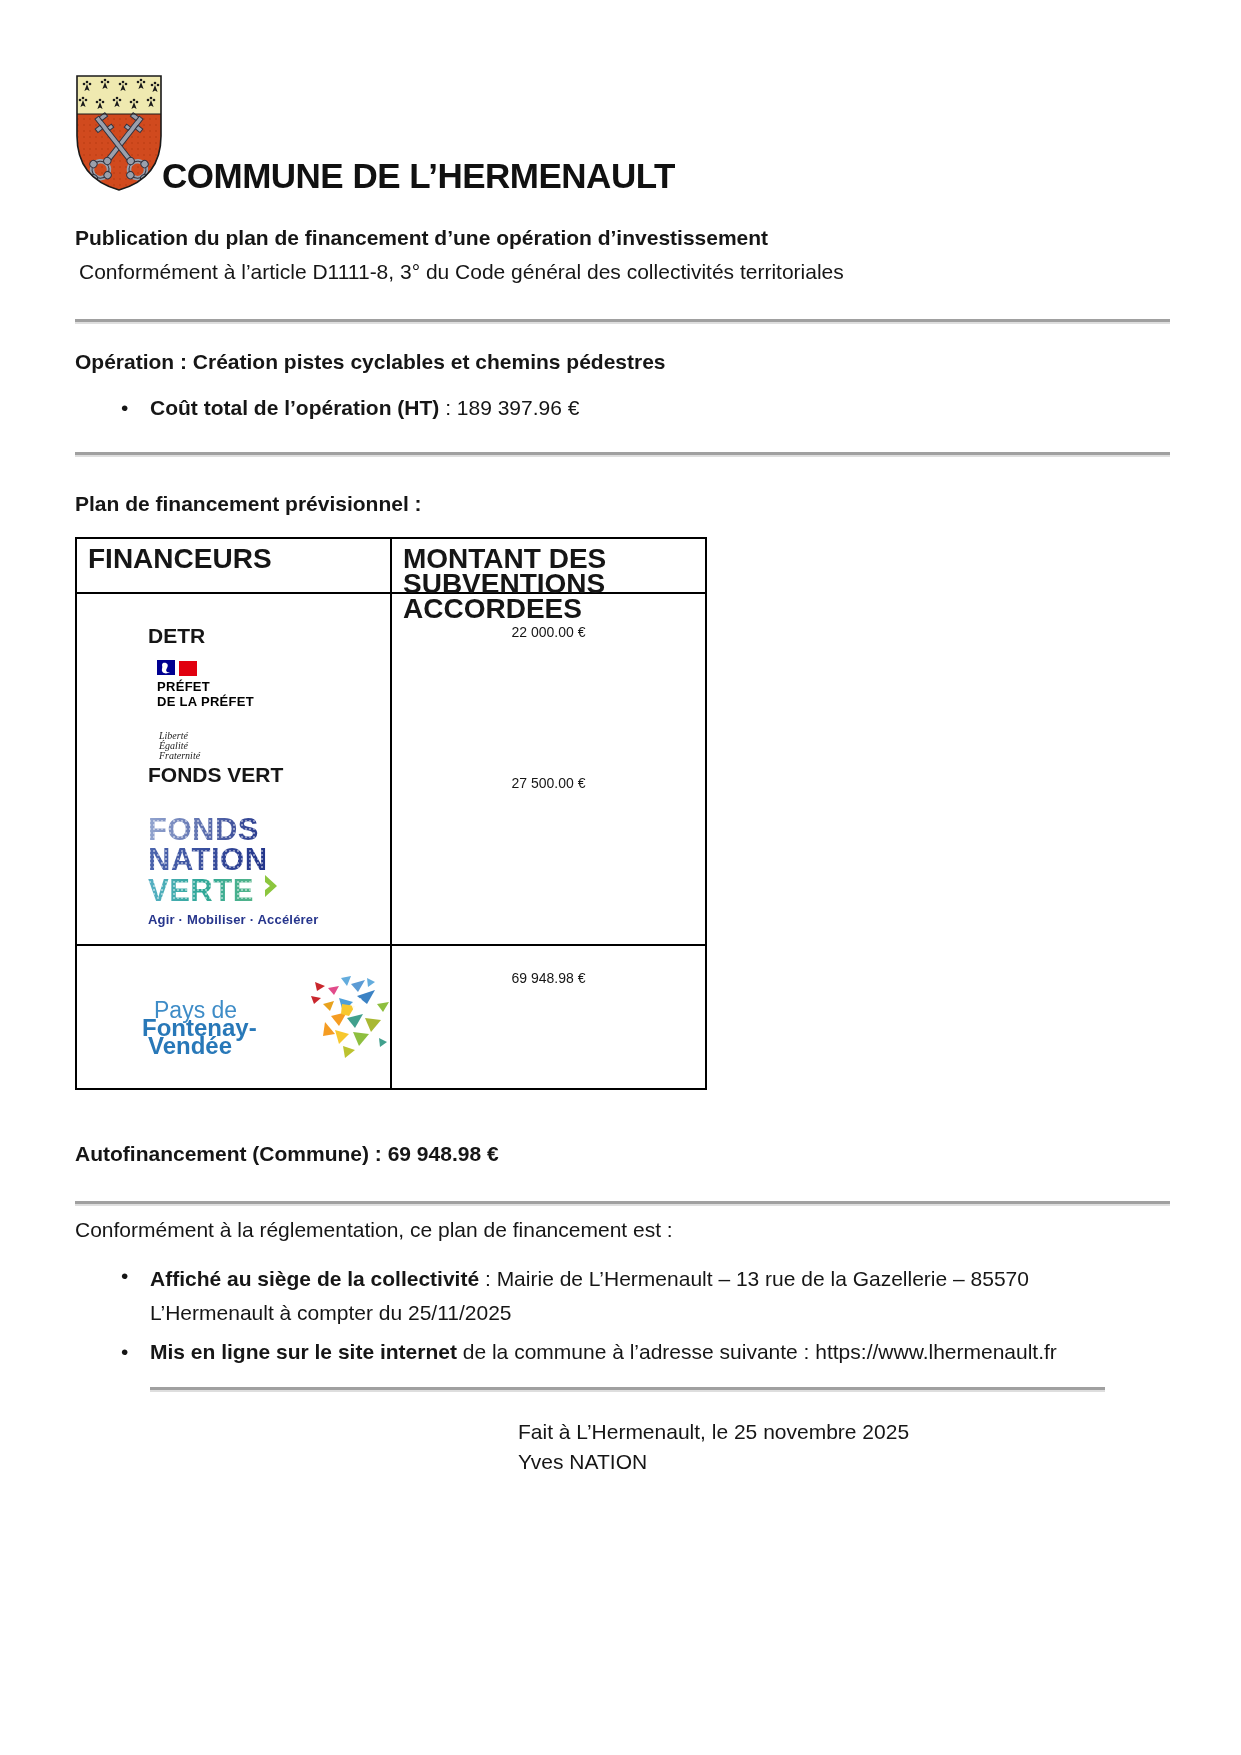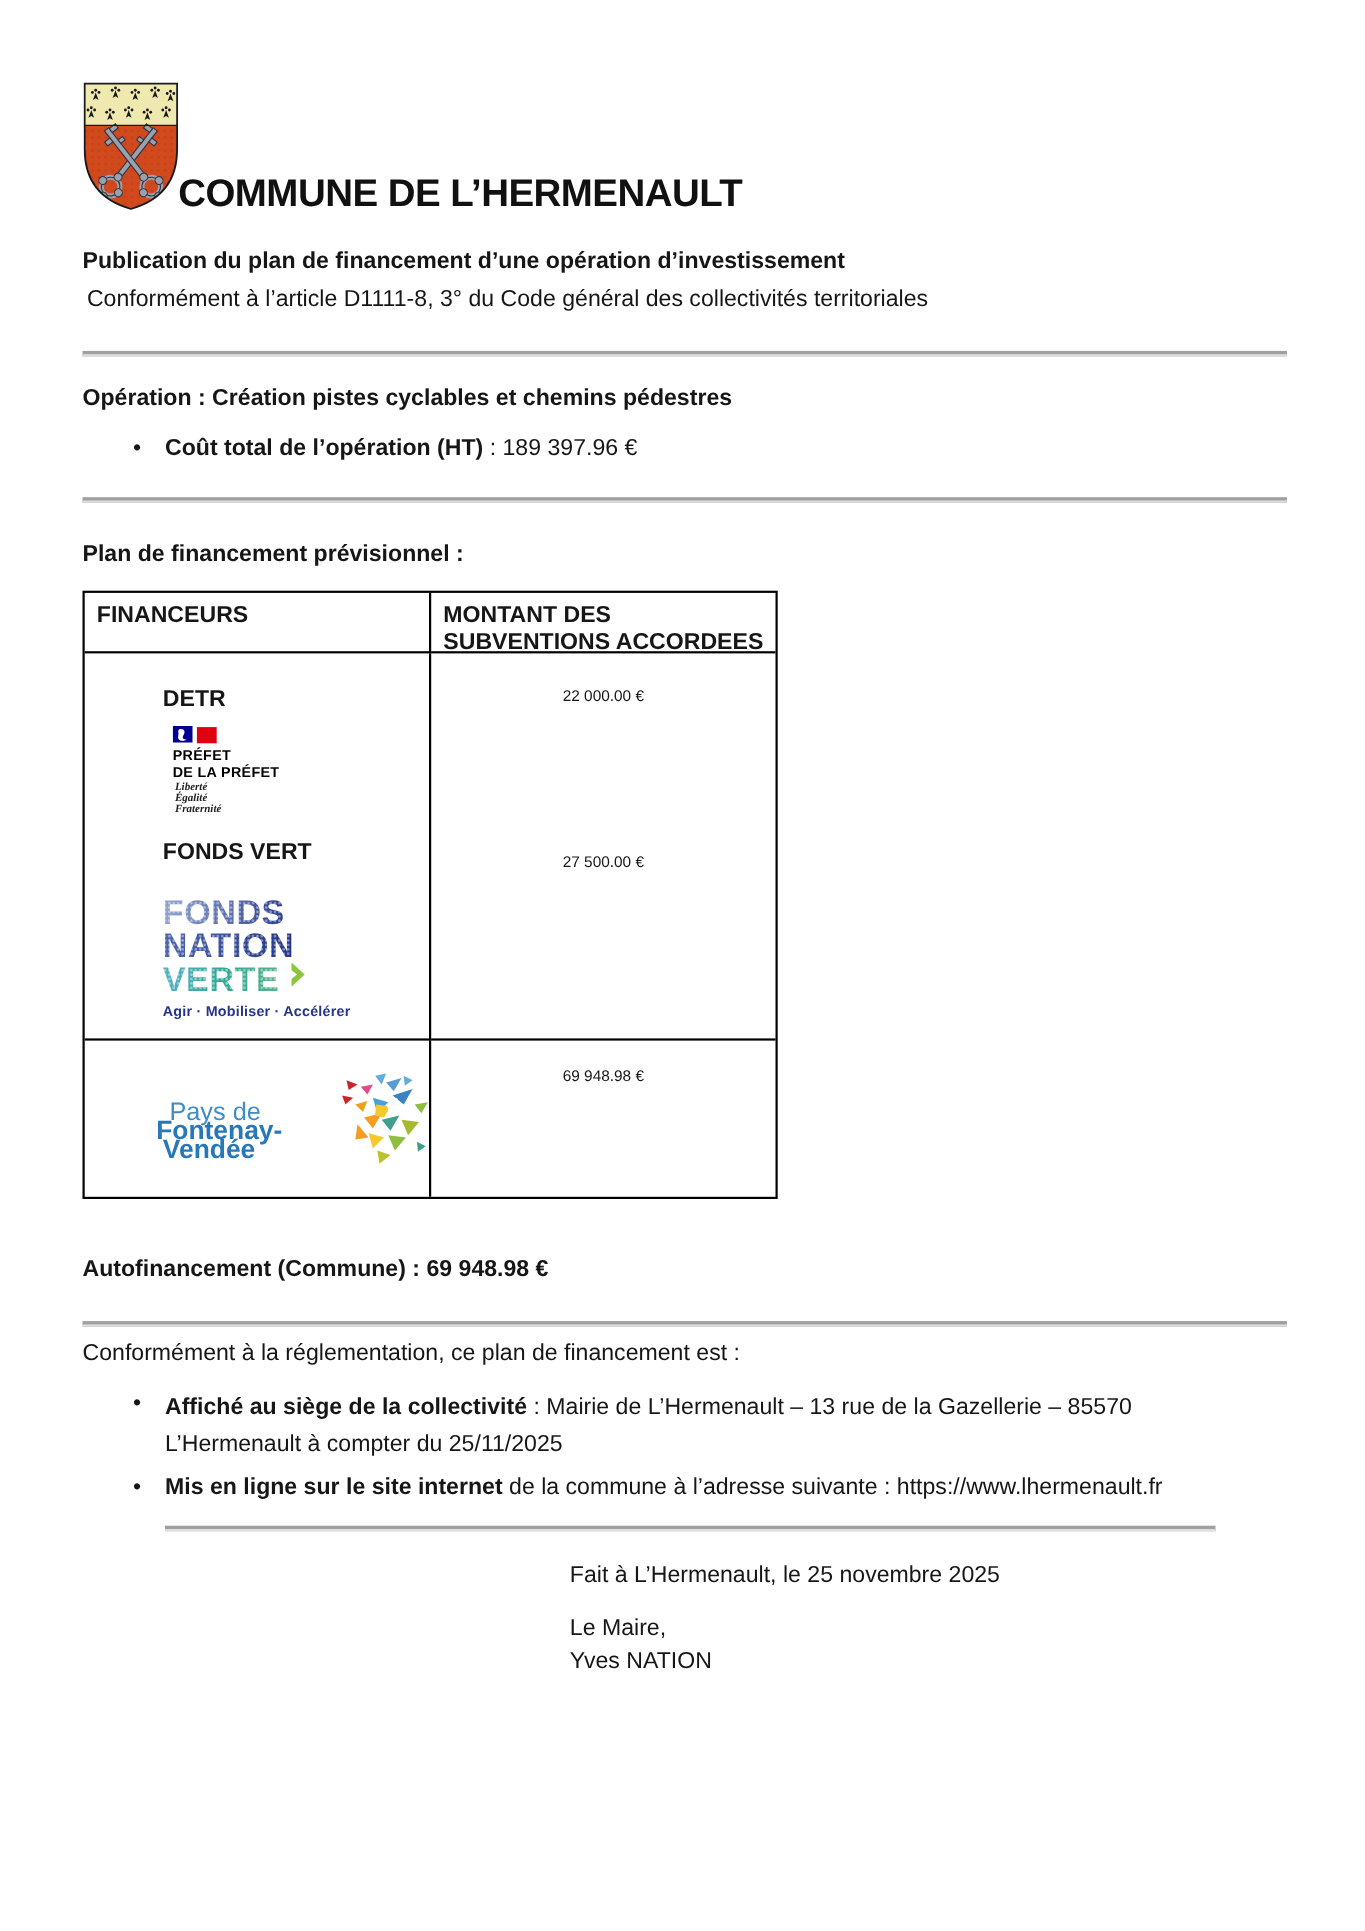--- a/index.html
+++ b/index.html
@@ -29,29 +29,29 @@
   .li::before{content:"•";position:absolute;left:46px;top:0;font-size:21px;line-height:28px;}
   .li-cost{left:75px;top:394px;}
   
   .p-plan{left:75px;top:490px;}
   .fintable{position:absolute;left:75px;top:537px;width:632px;height:553px;
     border:2px solid #000;box-sizing:border-box;display:grid;
     grid-template-columns:315px 1fr;grid-template-rows:55px 352px 1fr;}
   .cell{position:relative;box-sizing:border-box;}
   .cb{border-bottom:2px solid #000;}
   .cr{border-right:2px solid #000;}
-  .th{font-size:21px;line-height:25px;font-weight:700;padding:7px 0 0 11px;}
+  .th{font-size:28px;line-height:25px;font-weight:700;padding:7px 0 0 11px;}
   .amount{position:absolute;left:0;width:100%;text-align:center;font-size:14px;font-weight:400;}
   .fin-label{position:absolute;font-size:21px;font-weight:700;}
   
   .prefet{position:absolute;left:80px;top:66px;}
   .prefet-flag{width:41px;height:16px;display:block;}
   .prefet-name{font-size:13px;line-height:15px;font-weight:700;letter-spacing:0.3px;color:#000;margin-top:3px;}
-  .prefet-motto{margin-top:2px;margin-left:2px;font-family:"Liberation Serif", serif;
-    font-style:italic;font-size:10px;line-height:10px;color:#222;font-weight:bold;}
+  .prefet-motto{margin-top:22px;margin-left:2px;font-family:"Liberation Serif", serif;
+    font-style:italic;font-size:10px;line-height:10px;color:#222;}
   
   .fnv{position:absolute;left:71px;top:221px;}
   .fnv-line{font-size:31px;line-height:30px;font-weight:700;letter-spacing:0.5px;
     -webkit-background-clip:text;background-clip:text;color:transparent;display:inline-block;}
   .fnv-dots{background-image:
       radial-gradient(circle, rgba(255,255,255,.45) 1px, transparent 1.4px),
       var(--grad);
     background-size:4px 4px, 100% 100%;}
   .fnv-f{--grad:linear-gradient(90deg,#93A5CF,#2A3C8F);}
   .fnv-n{--grad:linear-gradient(90deg,#4D66AE,#22348A);}
@@ -242,17 +242,16 @@
   <div class="li li-mis body-text">
     <div class="li-text">
       <span class="b">Mis en ligne sur le site internet</span><span> de la commune à l’adresse suivante : https://www.lhermenault.fr</span>
     </div>
   </div>
 
   <div class="rule rule4"></div>
 
   <div class="sig">
     <div>Fait à L’Hermenault, le 25 novembre 2025</div>
-    <div class="sig-line2">Le Maire,</div>
     <div class="sig-line3">Yves NATION</div>
   </div>
 
 </div>
 
 </body></html>

